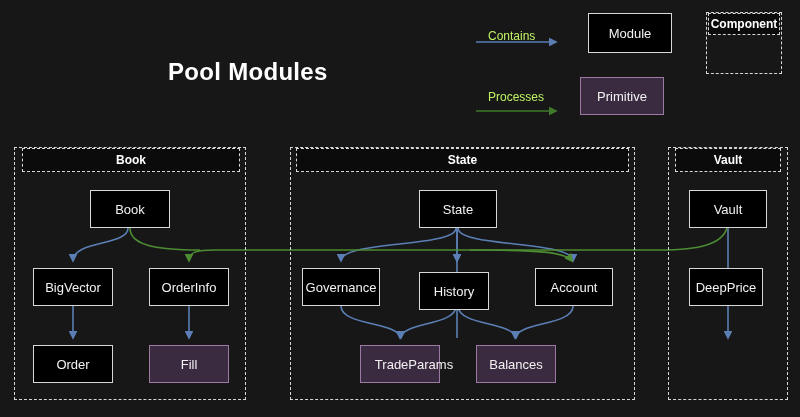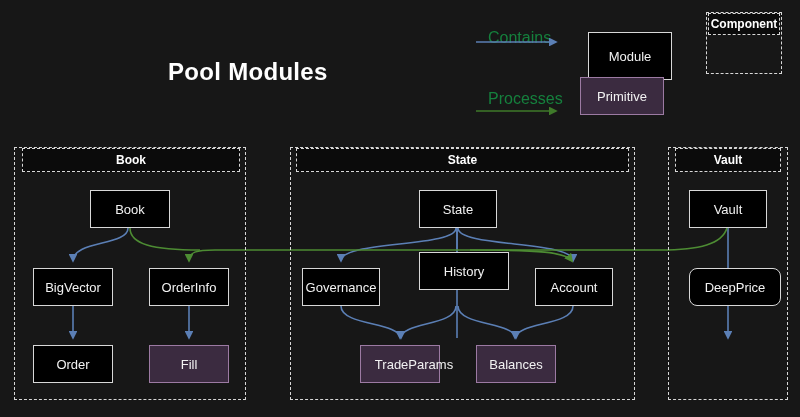--- a/index.html
+++ b/index.html
@@ -49,22 +49,22 @@
     border:1.7px dashed #d8d8d8;
     background:#0b0b0b;
     display:flex;align-items:center;justify-content:center;
     color:#ffffff;font-size:12px;font-weight:bold;
     z-index:2;
   }
 
   
   .legend-label{
     position:absolute;
-    color:#15803d;
-    font-size:16px;
+    color:#bef264;
+    font-size:12px;
     white-space:nowrap;
   }
   .legend-comp-box{
     position:absolute;
     box-sizing:border-box;
     border:1.7px dashed #d8d8d8;
     z-index:1;
   }
   .legend-comp-header{
     position:absolute;
@@ -80,21 +80,21 @@
 <body>
 
 <div id="stage">
 
   <div class="title" style="left:168px;top:58px;text-align:center;">Pool Modules</div>
 
   <div>
     <div class="legend-label" style="left:488px;top:29px;">Contains</div>
     <div class="legend-label" style="left:488px;top:90px;">Processes</div>
 
-    <div class="node module" style="left:588px;top:13px;width:84px;height:48px;margin-top:19px;">
+    <div class="node module" style="left:588px;top:13px;width:84px;height:40px;">
       <span>Module</span>
     </div>
     <div class="node primitive" style="left:580px;top:77px;width:84px;height:38px;">
       <span>Primitive</span>
     </div>
 
     <div class="legend-comp-box" style="left:706px;top:12px;width:76px;height:62px;"></div>
     <div class="legend-comp-header" style="left:708px;top:13px;width:72px;height:22px;">
       <span>Component</span>
     </div>
@@ -167,36 +167,36 @@
     </div>
     <div class="node primitive" style="left: 149px; top: 345px; width: 80px; height: 38px;">
       <span>Fill</span>
     </div>
     <div class="node module" style="left: 419px; top: 190px; width: 78px; height: 38px;">
       <span>State</span>
     </div>
     <div class="node module" style="left: 302px; top: 268px; width: 78px; height: 38px; text-align: right;">
       <span>Governance</span>
     </div>
-    <div class="node module" style="left: 419px; top: 252px; width: 90px; height: 38px; justify-content: center;">
+    <div class="node module" style="left: 419px; top: 272px; width: 70px; height: 38px; justify-content: center;">
       <span>History</span>
     </div>
     <div class="node module" style="left: 535px; top: 268px; width: 78px; height: 38px;">
       <span>Account</span>
     </div>
     <div class="node primitive" style="left: 360px; top: 345px; width: 80px; height: 38px; padding-left: 28px;">
       <span>TradeParams</span>
     </div>
     <div class="node primitive" style="left: 476px; top: 345px; width: 80px; height: 38px;">
       <span>Balances</span>
     </div>
     <div class="node module" style="left: 689px; top: 190px; width: 78px; height: 38px;">
       <span>Vault</span>
     </div>
-    <div class="node module" style="left: 689px; top: 268px; width: 92px; height: 38px; border-radius: 8px;">
+    <div class="node module" style="left: 689px; top: 268px; width: 74px; height: 38px;">
       <span>DeepPrice</span>
     </div>
     <svg class="edges" viewBox="0 0 800 417">
       <defs>
         <marker id="lg-arrow-0" viewBox="0 0 10 10" refX="8" refY="5" markerWidth="5.5" markerHeight="5.5" orient="auto-start-reverse">
           <path d="M 0 0 L 10 5 L 0 10 z" fill="#5b7fb5"></path>
         </marker>
         <marker id="lg-arrow-1" viewBox="0 0 10 10" refX="8" refY="5" markerWidth="5.5" markerHeight="5.5" orient="auto-start-reverse">
           <path d="M 0 0 L 10 5 L 0 10 z" fill="#3f7a2a"></path>
         </marker>

